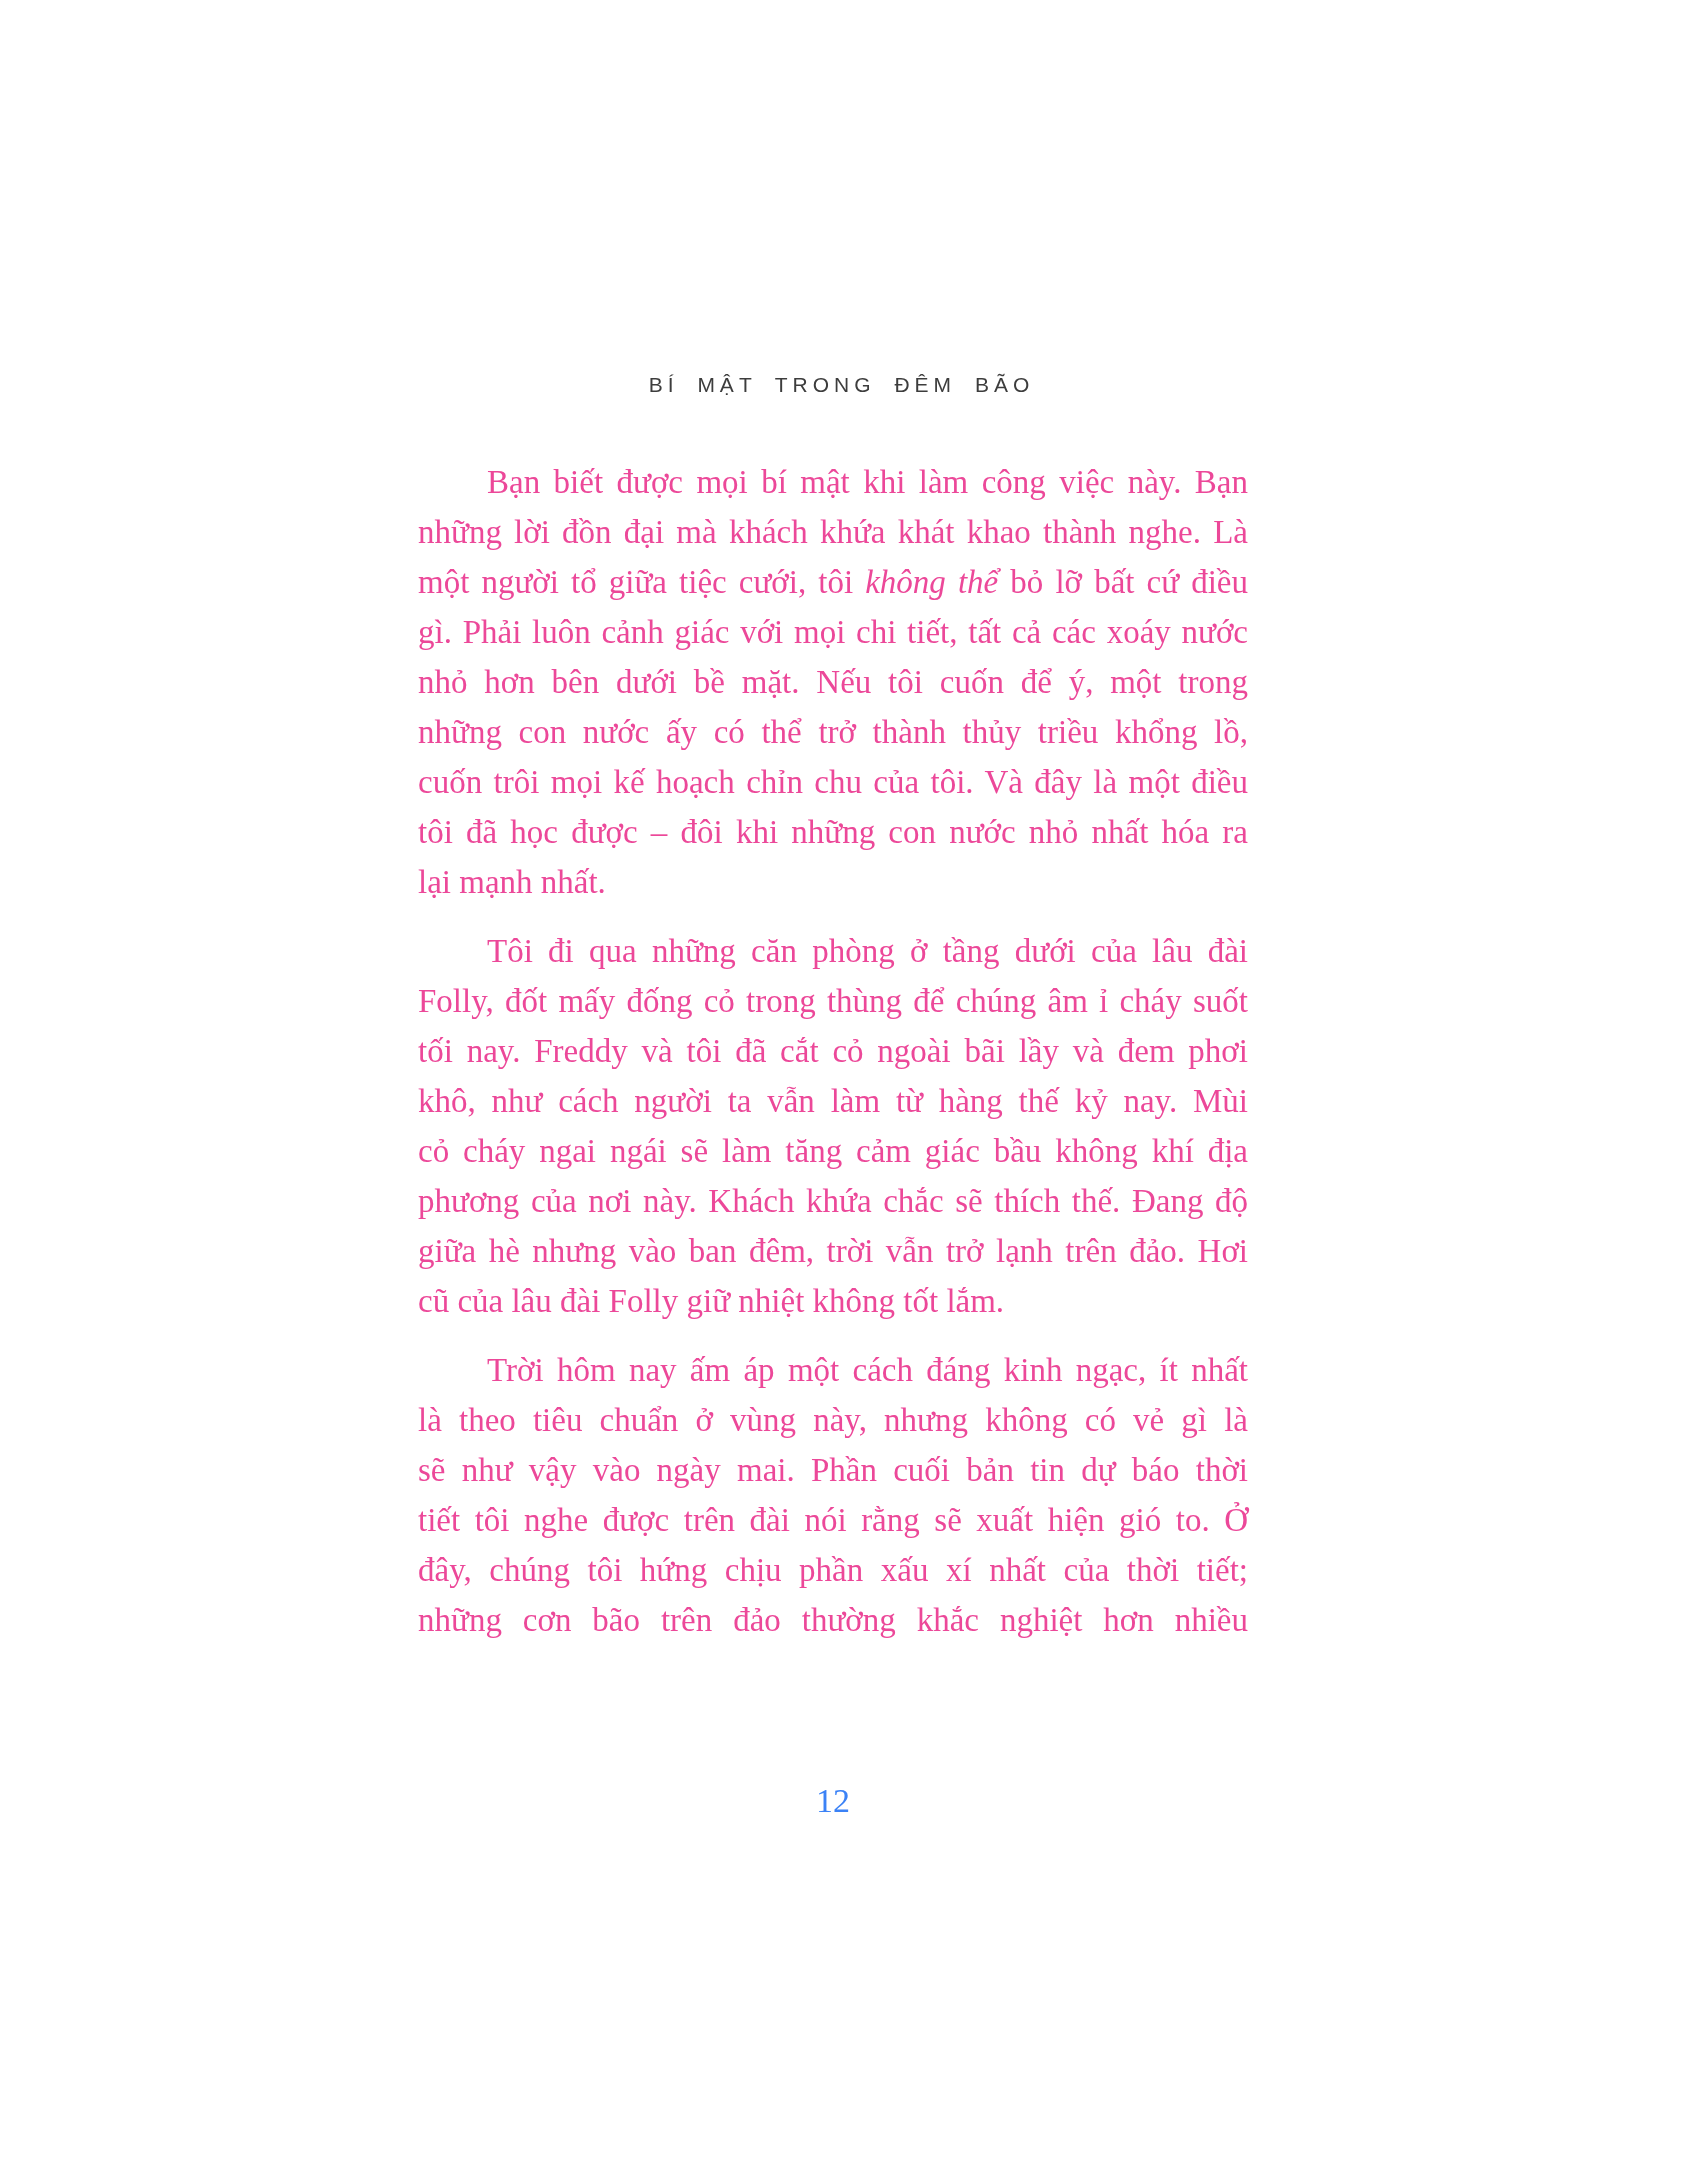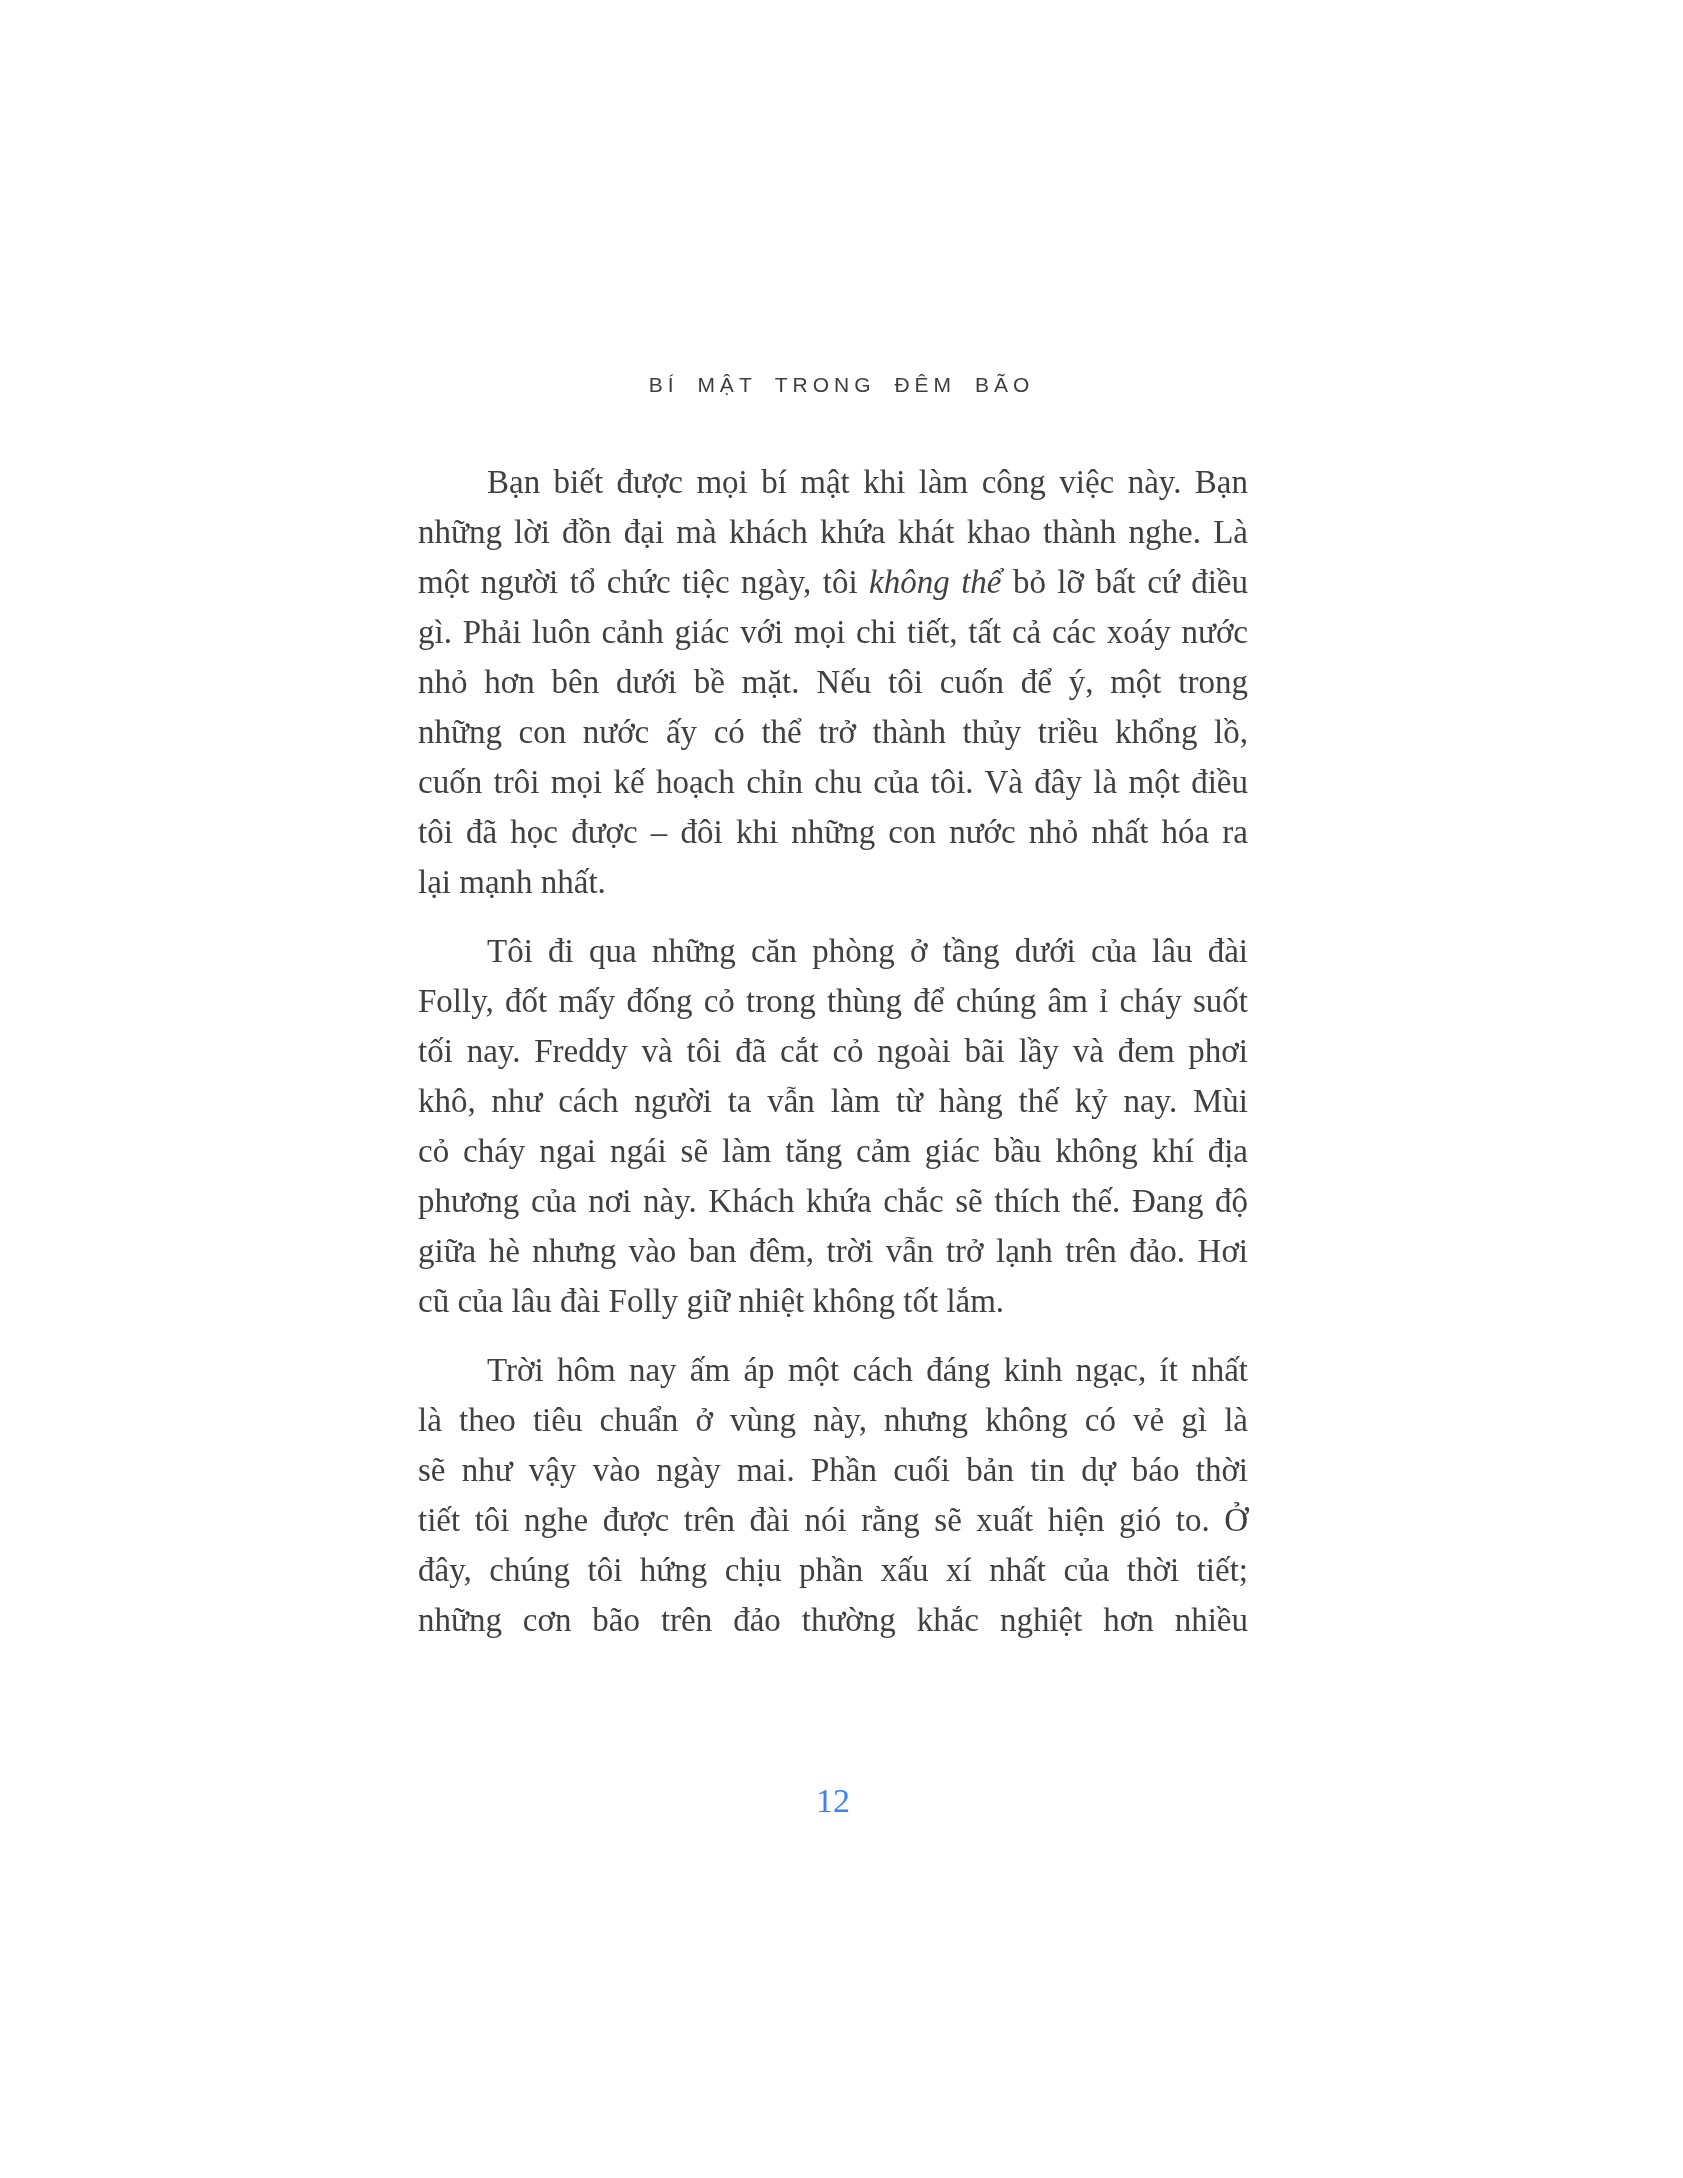--- a/index.html
+++ b/index.html
@@ -29,21 +29,21 @@
     color: #3d3d3d;
     text-transform: uppercase;
   }
   .text-block {
     position: absolute;
     top: 457px;
     left: 418px;
     width: 830px;
     font-size: 33px;
     line-height: 50px;
-    color: #404040;
+    color: #ec4899;
   }
   .paragraph + .paragraph { margin-top: 19px; }
   .line {
     text-align: justify;
     text-align-last: justify;
     height: 50px;
   }
   .line.para-end { text-align-last: left; }
   .paragraph > .line:first-child { text-indent: 69px; }
   .italic { font-style: italic; }
@@ -60,21 +60,21 @@
 </head>
 <body>
 
 <div class="page">
   <div class="running-header">BÍ MẬT TRONG ĐÊM BÃO</div>
 
   <div class="text-block">
       <div class="paragraph">
         <div class="line">Bạn biết được mọi bí mật khi làm công việc này. Bạn</div>
         <div class="line">những lời đồn đại mà khách khứa khát khao thành nghe. Là</div>
-        <div class="line"><span>một người tổ chức tiệc ngày, tôi </span><span class="italic">không thể</span><span> bỏ lỡ bất cứ điều</span></div>
+        <div class="line"><span>một người tổ giữa tiệc cưới, tôi </span><span class="italic">không thể</span><span> bỏ lỡ bất cứ điều</span></div>
         <div class="line">gì. Phải luôn cảnh giác với mọi chi tiết, tất cả các xoáy nước</div>
         <div class="line">nhỏ hơn bên dưới bề mặt. Nếu tôi cuốn để ý, một trong</div>
         <div class="line">những con nước ấy có thể trở thành thủy triều khổng lồ,</div>
         <div class="line">cuốn trôi mọi kế hoạch chỉn chu của tôi. Và đây là một điều</div>
         <div class="line">tôi đã học được – đôi khi những con nước nhỏ nhất hóa ra</div>
         <div class="line para-end">lại mạnh nhất.</div>
       </div>
       <div class="paragraph">
         <div class="line">Tôi đi qua những căn phòng ở tầng dưới của lâu đài</div>
         <div class="line">Folly, đốt mấy đống cỏ trong thùng để chúng âm ỉ cháy suốt</div>

